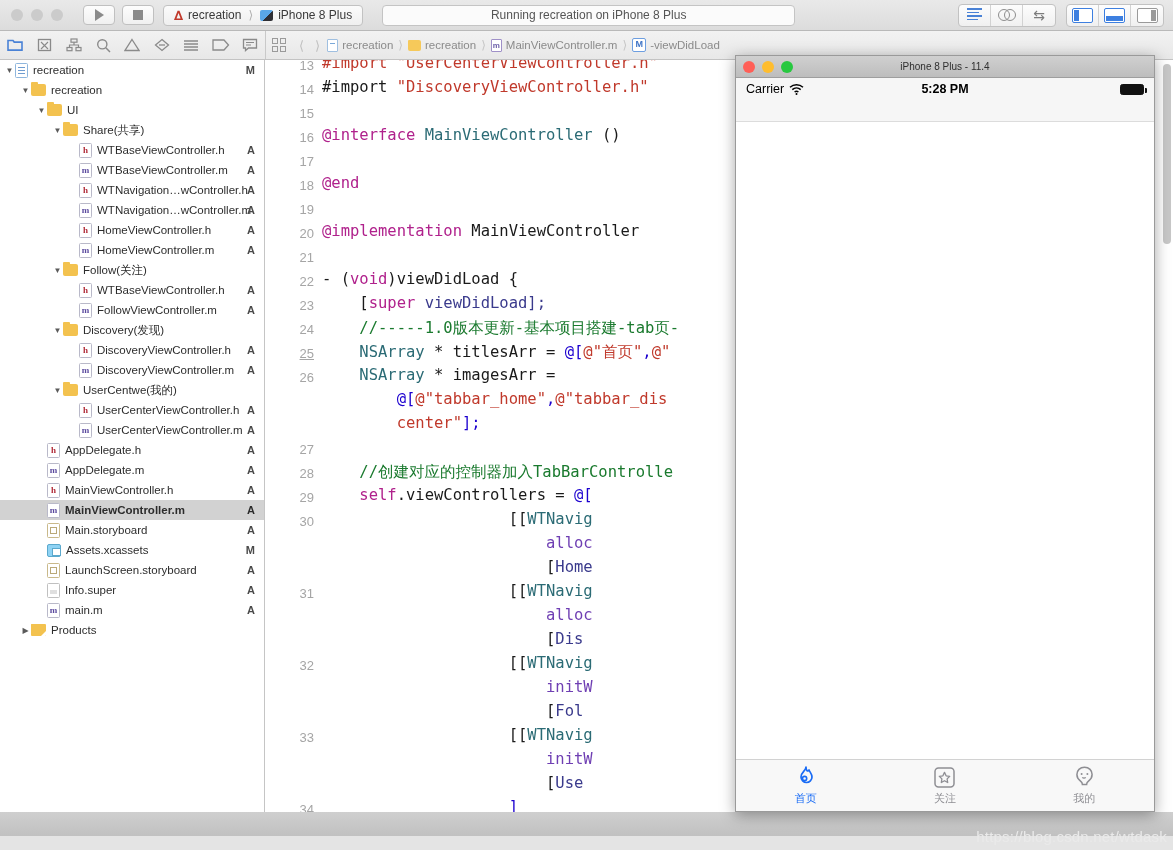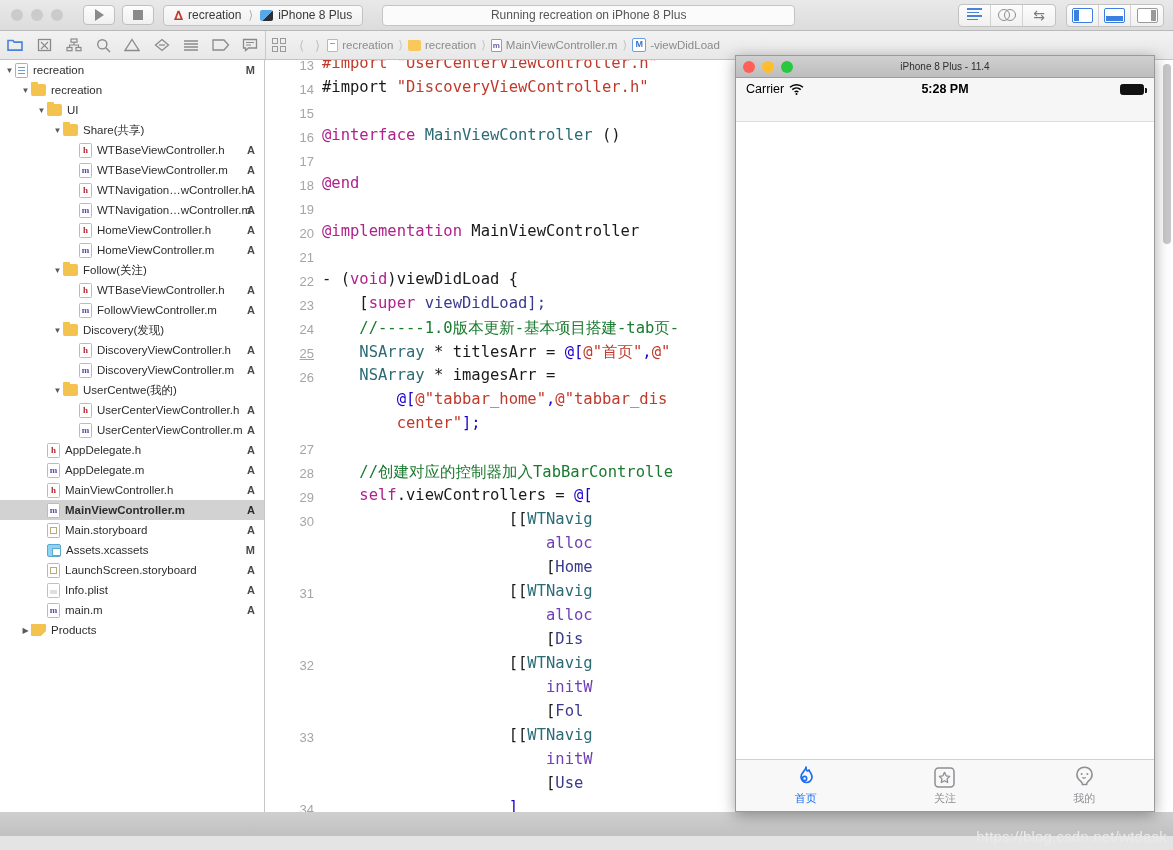--- a/index.html
+++ b/index.html
@@ -623,21 +623,21 @@
         </span>
         <span class="rname">LaunchScreen.storyboard</span>
         <span class="rstat">A</span>
       </div>
       <div class="row">
         <span style="display:inline-block;width:36px;flex:0 0 36px;"></span>
         <span class="tw"></span>
         <span class="ficon">
           <span class="plist-file"></span>
         </span>
-        <span class="rname">Info.plist</span>
+        <span class="rname">Info.super</span>
         <span class="rstat">A</span>
       </div>
       <div class="row">
         <span style="display:inline-block;width:36px;flex:0 0 36px;"></span>
         <span class="tw"></span>
         <span class="ficon">
           <span class="m-file">m</span>
         </span>
         <span class="rname">main.m</span>
         <span class="rstat">A</span>

